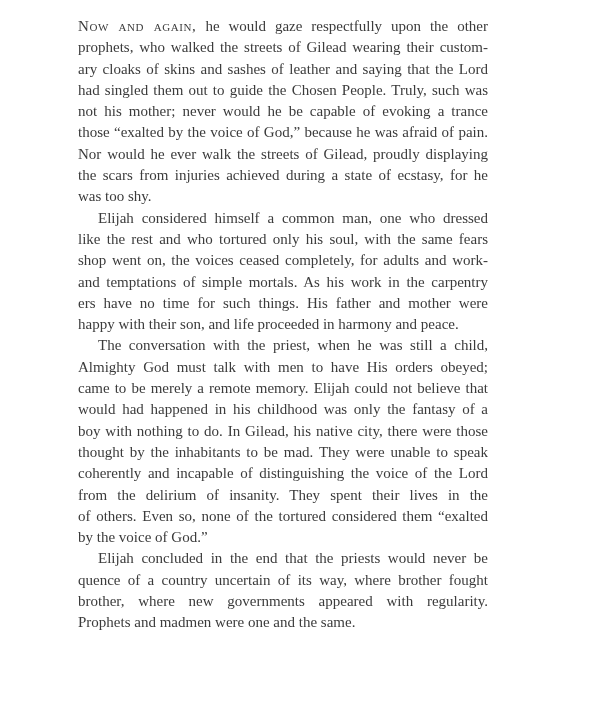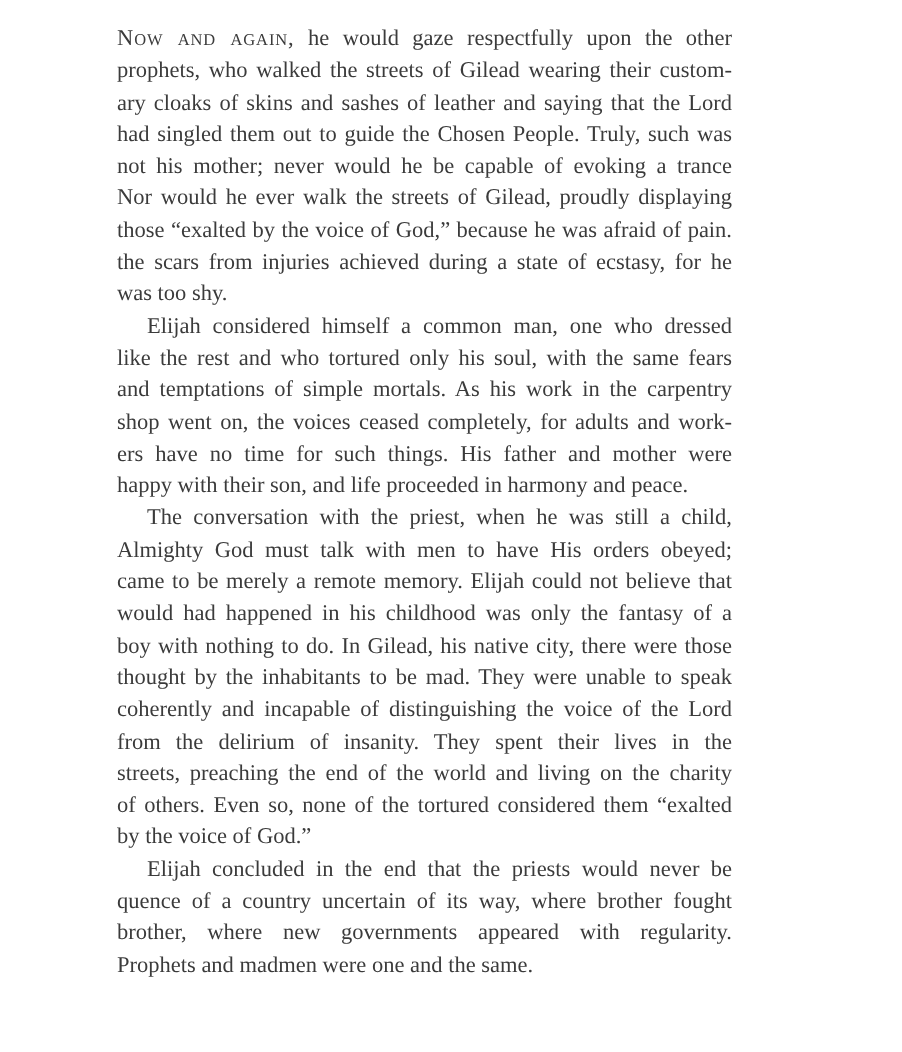--- a/index.html
+++ b/index.html
@@ -50,43 +50,42 @@
 <body>
 
 <div class="page">
   <div class="text-block" id="text-block">
       <div class="paragraph">
         <div class="line"><span class="smallcaps">Now and again,</span> <span>he would gaze respectfully upon the other</span></div>
         <div class="line">prophets, who walked the streets of Gilead wearing their custom-</div>
         <div class="line">ary cloaks of skins and sashes of leather and saying that the Lord</div>
         <div class="line">had singled them out to guide the Chosen People. Truly, such was</div>
         <div class="line">not his mother; never would he be capable of evoking a trance</div>
+        <div class="line">those “exalted by the voice of God,” because he was afraid of pain.</div>
         <div class="line">Nor would he ever walk the streets of Gilead, proudly displaying</div>
-        <div class="line">those “exalted by the voice of God,” because he was afraid of pain.</div>
         <div class="line">the scars from injuries achieved during a state of ecstasy, for he</div>
         <div class="line last">was too shy.</div>
       </div>
       <div class="paragraph">
         <div class="line indent">Elijah considered himself a common man, one who dressed</div>
         <div class="line">like the rest and who tortured only his soul, with the same fears</div>
+        <div class="line">shop went on, the voices ceased completely, for adults and work-</div>
         <div class="line">and temptations of simple mortals. As his work in the carpentry</div>
-        <div class="line">shop went on, the voices ceased completely, for adults and work-</div>
         <div class="line">ers have no time for such things. His father and mother were</div>
         <div class="line last">happy with their son, and life proceeded in harmony and peace.</div>
       </div>
       <div class="paragraph">
         <div class="line indent">The conversation with the priest, when he was still a child,</div>
         <div class="line">Almighty God must talk with men to have His orders obeyed;</div>
         <div class="line">came to be merely a remote memory. Elijah could not believe that</div>
         <div class="line">would had happened in his childhood was only the fantasy of a</div>
         <div class="line">boy with nothing to do. In Gilead, his native city, there were those</div>
         <div class="line">thought by the inhabitants to be mad. They were unable to speak</div>
         <div class="line">coherently and incapable of distinguishing the voice of the Lord</div>
         <div class="line">from the delirium of insanity. They spent their lives in the</div>
-        <div class="line">streets, preaching the end of the world and living on the charity</div>
         <div class="line">of others. Even so, none of the tortured considered them “exalted</div>
         <div class="line last">by the voice of God.”</div>
       </div>
       <div class="paragraph">
         <div class="line indent">Elijah concluded in the end that the priests would never be</div>
         <div class="line">quence of a country uncertain of its way, where brother fought</div>
         <div class="line">brother, where new governments appeared with regularity.</div>
         <div class="line last">Prophets and madmen were one and the same.</div>
       </div>
     </div>

